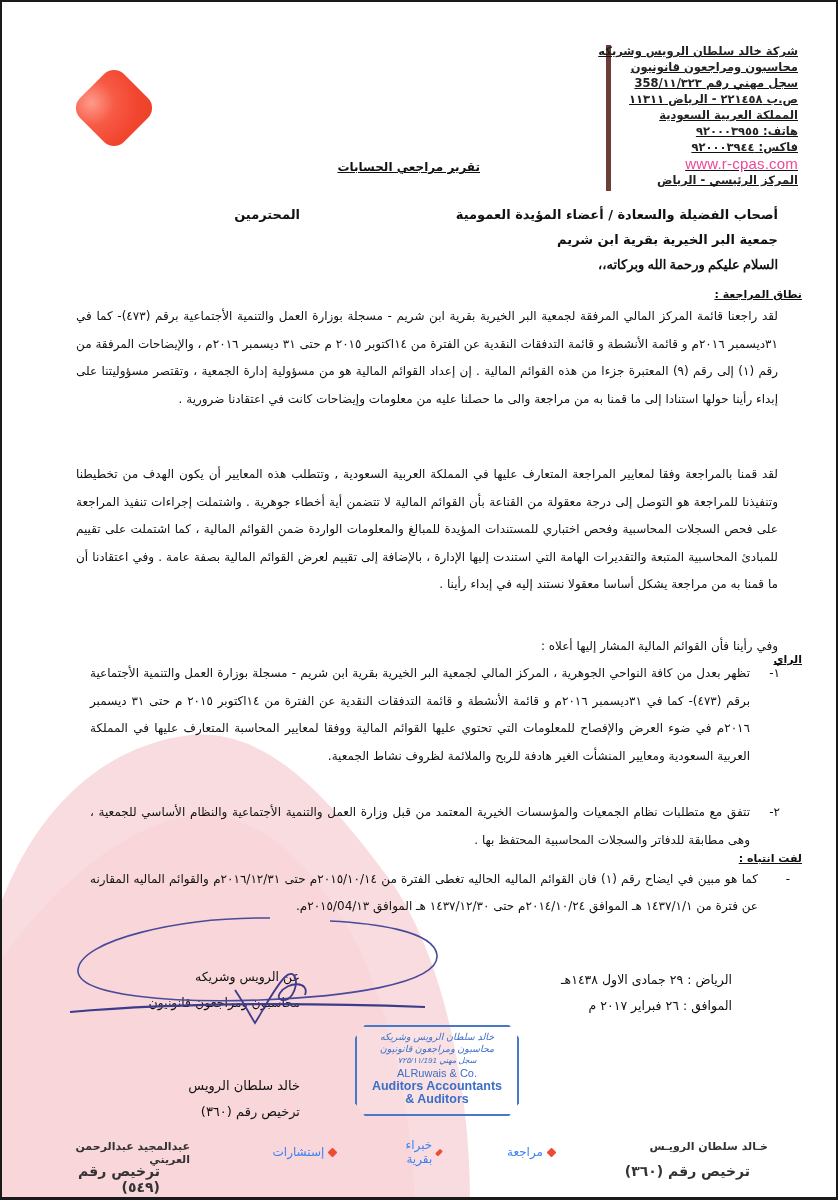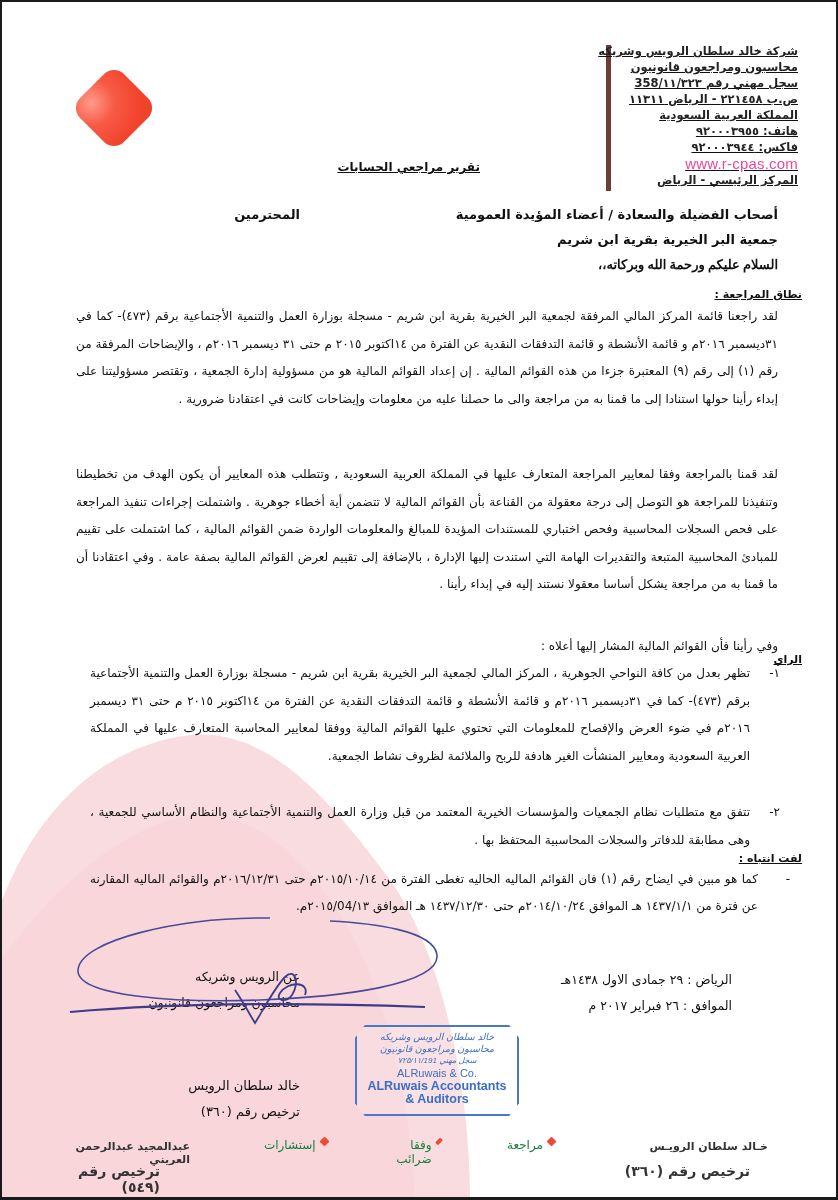--- a/index.html
+++ b/index.html
@@ -47,21 +47,21 @@
     clip-path: polygon(6% 0, 94% 0, 100% 14%, 100% 86%, 94% 100%, 6% 100%, 0 86%, 0 14%);
     color: #3b6fc6; text-align: center; z-index: 4; background: rgba(255,255,255,0.15);
     font-family: "Liberation Sans", sans-serif;
   }
   .stamp .s-ar { font-size: 9.5px; line-height: 12px; direction: rtl; font-style: italic; }
   .stamp .s-en { font-size: 11px; line-height: 13px; }
   .stamp .s-en.big { font-size: 12.5px; font-weight: bold; }
 
   .footer-item { font-size: 11px; font-weight: bold; color: #333; }
   .footer-sub { font-size: 14px; font-weight: bold; color: #333; }
-  .svc { font-size: 12px; color: #15803d; display: inline-flex; gap: 5px; margin-left: 48px; }
+  .svc { font-size: 12px; color: #3b82f6; display: inline-flex; align-items: center; gap: 5px; margin-left: 48px; }
   .diamond { display: inline-block; width: 7px; height: 7px; background: #ef4a33; transform: rotate(45deg); border-radius: 1px; }
 </style>
 </head>
 <body>
 
 <svg class="pink-bg" viewBox="0 0 838 1200" preserveAspectRatio="none">
   <path d="M0 905 C 40 800, 110 745, 190 735 C 270 728, 330 800, 390 880 C 440 950, 470 1080, 470 1200 L 0 1200 Z" fill="#f9dcdf"></path>
   <path d="M0 960 C 60 880, 130 820, 200 815 C 260 812, 320 870, 360 950 C 395 1030, 410 1110, 415 1200 L 0 1200 Z" fill="#f7d2d6" opacity="0.55"></path>
 </svg>
 
@@ -130,35 +130,35 @@
 </svg>
 
 <div class="abs rtl bold" style="left:150px; top:1036px; width:150px; font-size:13px;">خالد سلطان الرويس</div>
 <div class="abs rtl bold" style="left:150px; top:1062px; width:150px; font-size:13px;">ترخيص رقم (٣٦٠)</div>
 
 <div class="stamp">
   <div class="s-ar" style="margin-top:4px;">خالد سلطان الرويس وشريكه</div>
   <div class="s-ar">محاسبون ومراجعون قانونيون</div>
   <div class="s-ar" style="font-size:8px;">سجل مهني ٧٢٥/١١/191</div>
   <div class="s-en">ALRuwais &amp; Co.</div>
-  <div class="s-en big">ALRuwais Accountants</div>
+  <div class="s-en big">Auditors Accountants</div>
   <div class="s-en big">&amp; Auditors</div>
 </div>
 
 <div class="abs rtl footer-item" style="right:70px; top:1140px; width:170px;">خـالد سلطان الرويـس</div>
 <div class="abs rtl footer-sub" style="right:88px; top:1163px; width:150px;">ترخيص رقم (٣٦٠)</div>
 
 <div class="abs" style="left:285px; top:1138px; width:270px; direction:rtl; display:flex; gap:18px; z-index:3;">
   <span class="svc">
     <span class="diamond"></span>
     <span>مراجعة</span>
   </span>
   <span class="svc">
     <span class="diamond"></span>
-    <span>وفقا ضرائب</span>
+    <span>خبراء بقرية</span>
   </span>
   <span class="svc">
     <span class="diamond"></span>
     <span>إستشارات</span>
   </span>
 </div>
 
 <div class="abs rtl footer-item" style="left:40px; top:1140px; width:150px;">عبدالمجيد عبدالرحمن العريني</div>
 <div class="abs rtl footer-sub" style="left:40px; top:1163px; width:120px;">ترخيص رقم (٥٤٩)</div>
 

